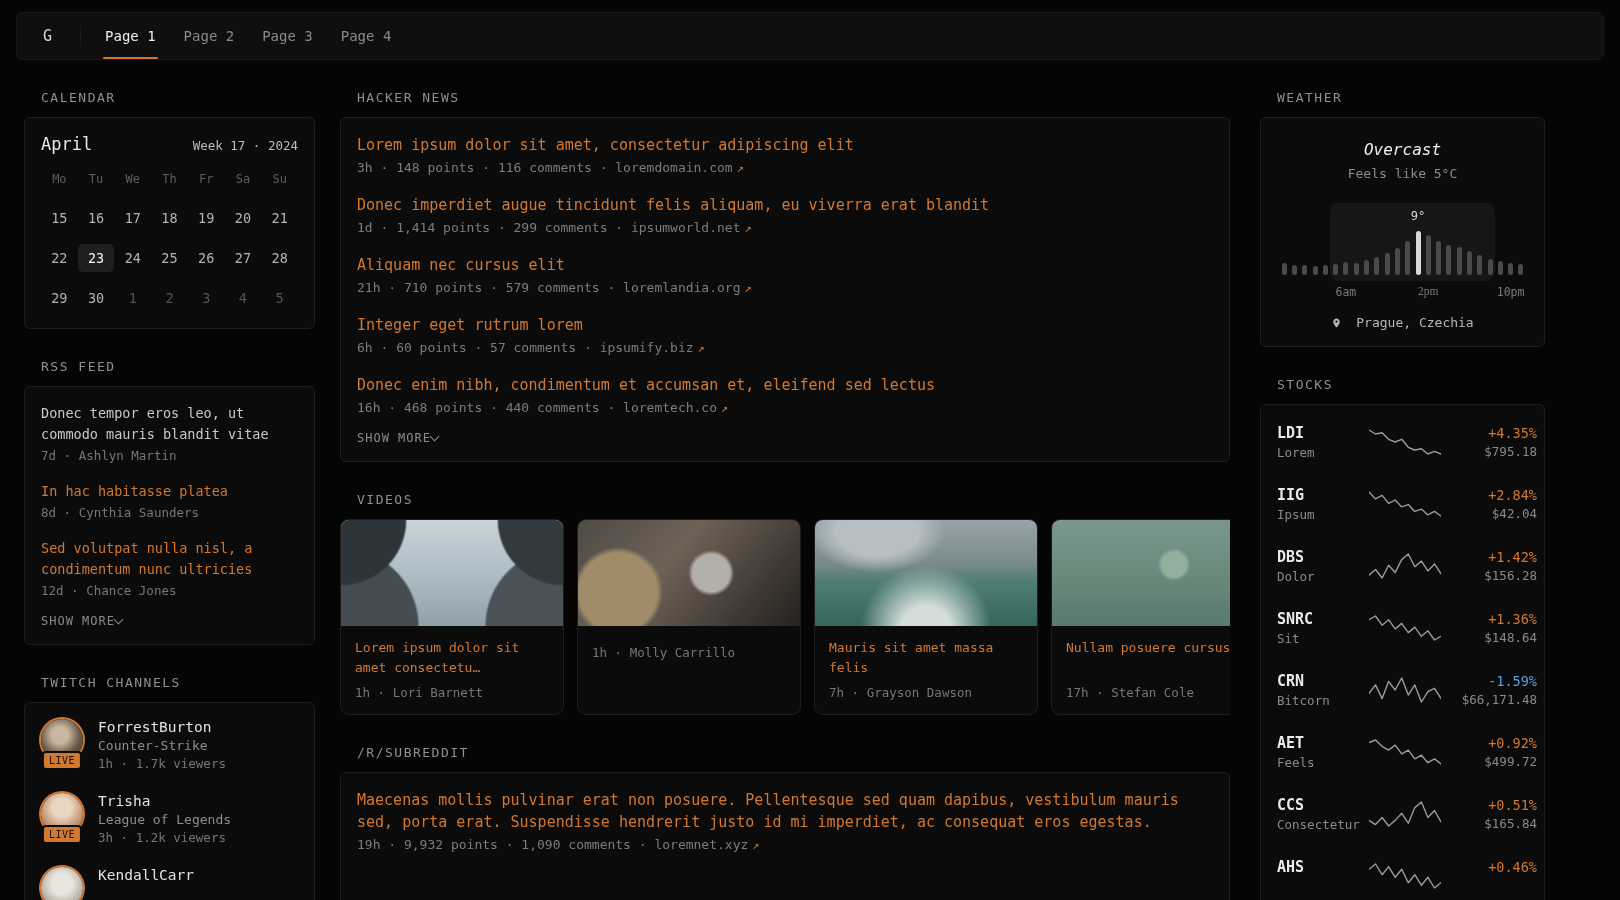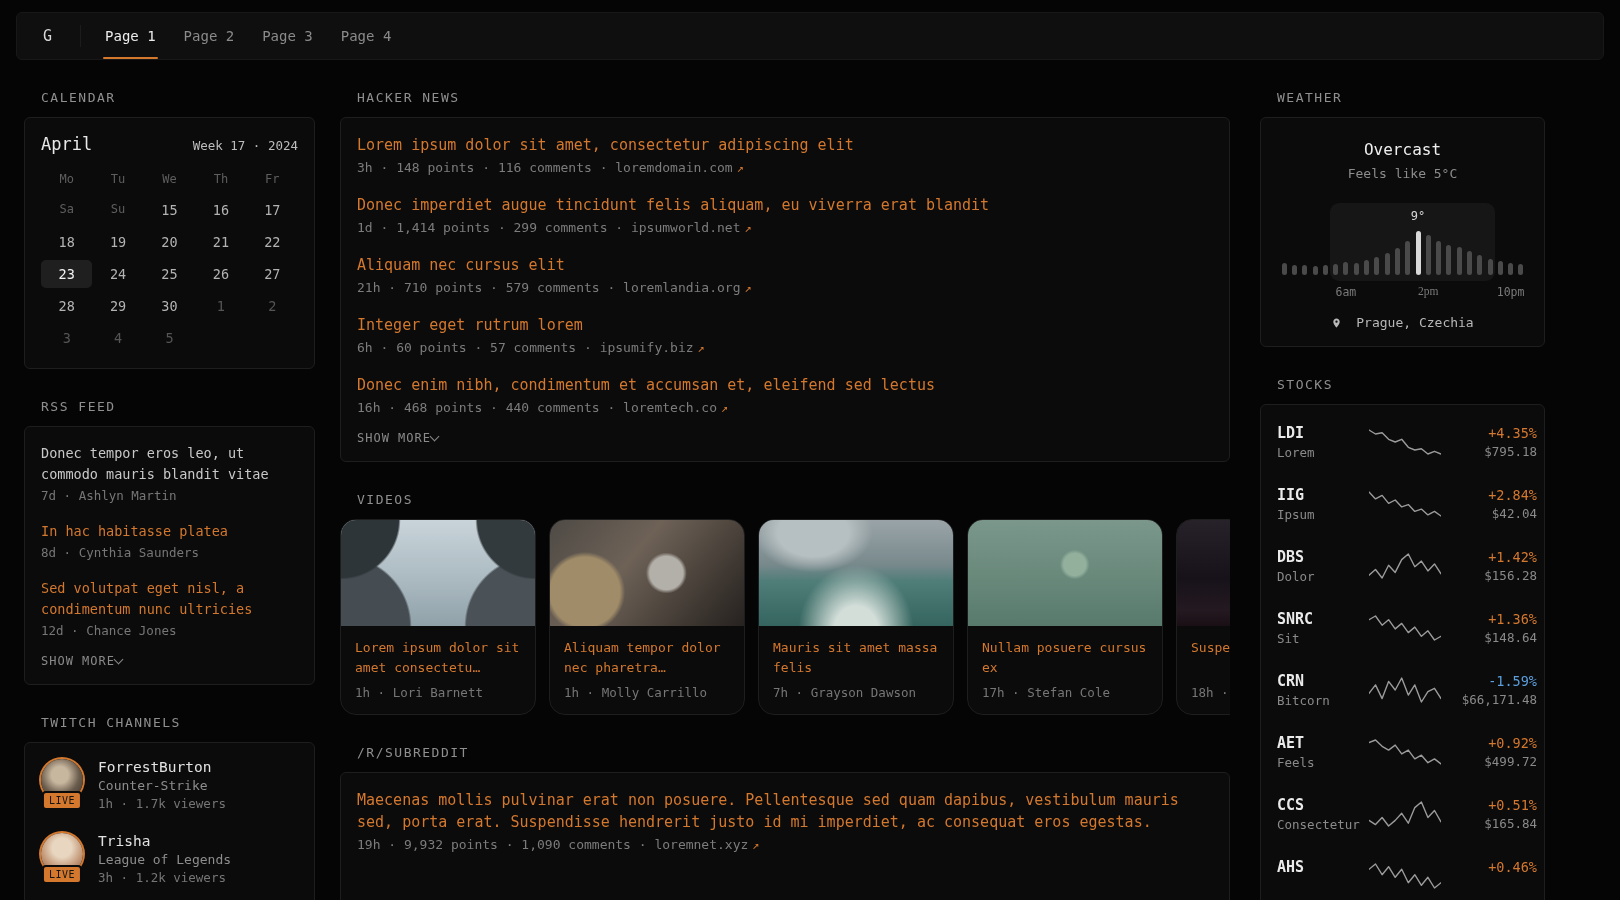--- a/index.html
+++ b/index.html
@@ -66,21 +66,21 @@
   .panel{
     background:var(--panel);
     border:1px solid var(--panel-border);
     border-radius:6px;
     padding:16px;
   }
   
   .cal-head{display:flex;justify-content:space-between;align-items:baseline;margin-bottom:12px;}
   .cal-month{font-size:17px;color:#e8e8e8;}
   .cal-week{font-size:12.5px;color:#bdbdbd;}
-  .cal-grid{display:grid;grid-template-columns:repeat(5,1fr);row-gap:4px;text-align:center;}
+  .cal-grid{display:grid;grid-template-columns:repeat(7,1fr);row-gap:12px;text-align:center;}
   .cal-grid .dow{color:#5e5e5e;font-size:12px;padding:6px 0;}
   .cal-grid .day{color:#b3b3b3;font-size:13.5px;padding:6px 0;border-radius:5px;}
   .cal-grid .day.muted{color:#555;}
   .cal-grid .day.today{background:#1f1f1f;color:#f2f2f2;}
   
   .feed-item + .feed-item{margin-top:18px;}
   .feed-title{color:var(--accent);font-size:13.5px;line-height:21px;cursor:pointer;}
   .feed-title.plain{color:#c9c9c9;}
   .feed-meta{color:#767676;font-size:12.5px;margin-top:3px;}
   .ext-arrow{color:var(--accent);margin-left:4px;font-size:12px;}
@@ -113,23 +113,23 @@
   .tw-name{font-size:14.5px;color:#e2e2e2;}
   .tw-cat{font-size:13px;color:#8d8d8d;margin-top:3px;}
   .tw-meta{font-size:12.5px;color:#767676;margin-top:3px;}
   
   .hn-item + .hn-item{margin-top:19px;}
   .hn-title{color:var(--accent);font-size:15px;line-height:22px;cursor:pointer;}
   .hn-meta{color:#7c7c7c;font-size:13px;margin-top:4px;}
   
   .video-row{display:flex;gap:13px;overflow:hidden;}
   .video-card{
-    width:196px;flex:none;
+    width:224px;flex:none;
     background:var(--panel);border:1px solid var(--panel-border);
-    border-radius:16px;overflow:hidden;cursor:pointer;
+    border-radius:9px;overflow:hidden;cursor:pointer;
   }
   .thumb{height:106px;}
   .thumb-0{background:
     radial-gradient(circle at 0% 0%, #2e3539 0 26%, rgba(0,0,0,0) 27%),
     radial-gradient(circle at 100% 0%, #333a3e 0 26%, rgba(0,0,0,0) 27%),
     radial-gradient(circle at 0% 100%, #454d52 0 31%, rgba(0,0,0,0) 32%),
     radial-gradient(circle at 100% 100%, #4a5257 0 31%, rgba(0,0,0,0) 32%),
     linear-gradient(180deg,#c9d4da,#a9b8bf 60%,#90a1a9);}
   .thumb-1{background:
     radial-gradient(circle at 18% 68%, #a08c68 0 20%, rgba(0,0,0,0) 23%),
@@ -145,21 +145,21 @@
   .thumb-4{background:linear-gradient(180deg,#272129 0%,#17121a 55%,#241920 85%,#190f15 100%);}
   .v-body{padding:12px 14px 14px;}
   .v-title{
     color:var(--accent);font-size:13px;line-height:20px;height:40px;
     display:-webkit-box;-webkit-line-clamp:2;-webkit-box-orient:vertical;overflow:hidden;
   }
   .v-meta{color:#767676;font-size:12.5px;margin-top:7px;white-space:nowrap;}
   .panel-sub{min-height:150px;}
   
   .weather-panel{text-align:center;padding:22px 16px 16px;}
-  .w-cond{font-size:16px;color:#eeeeee;}
+  .w-cond{font-size:16px;color:#eeeeee;font-style:italic;}
   .w-feels{font-size:13px;color:#8d8d8d;margin-top:7px;}
   .w-chart{position:relative;display:flex;align-items:flex-end;height:60px;margin:34px 2px 0;}
   .w-col{flex:1;display:flex;justify-content:center;align-items:flex-end;position:relative;z-index:1;}
   .w-bar{width:5px;border-radius:3px;background:#4a4a4a;}
   .w-bar.now{background:#d9d9d9;}
   .w-daybg{position:absolute;top:-12px;bottom:-6px;background:#161616;border-radius:9px;z-index:0;}
   .w-now-label{position:absolute;transform:translateX(-50%);color:#d9d9d9;font-size:12px;z-index:2;}
   .w-times{position:relative;height:16px;margin:10px 2px 0;}
   .w-times span{position:absolute;transform:translateX(-50%);color:#7a7a7a;font-size:11.5px;}
   .w-loc{margin-top:14px;display:flex;justify-content:center;align-items:center;gap:14px;color:#b8b8b8;font-size:13px;}
@@ -241,21 +241,21 @@
       <div class="panel">
         <div class="feed-item">
           <div class="feed-title plain">Donec tempor eros leo, ut commodo mauris blandit vitae</div>
           <div class="feed-meta">7d · Ashlyn Martin</div>
         </div>
         <div class="feed-item">
           <div class="feed-title">In hac habitasse platea</div>
           <div class="feed-meta">8d · Cynthia Saunders</div>
         </div>
         <div class="feed-item">
-          <div class="feed-title">Sed volutpat eget nisl, a condimentum nunc ultricies</div>
+          <div class="feed-title">Sed volutpat nulla nisl, a condimentum nunc ultricies</div>
           <div class="feed-meta">12d · Chance Jones</div>
         </div>
         <div class="show-more">
           <span>SHOW MORE</span>
           <span class="chev"></span>
         </div>
       </div>
     </section>
 
     <section class="widget">
@@ -330,21 +330,20 @@
         <div class="video-card">
           <div class="thumb thumb-0"></div>
           <div class="v-body">
             <div class="v-title">Lorem ipsum dolor sit amet consectetu…</div>
             <div class="v-meta">1h · Lori Barnett</div>
           </div>
         </div>
         <div class="video-card">
           <div class="thumb thumb-1"></div>
           <div class="v-body">
-            <div class="v-title">Aliquam tempor dolor nec pharetra…</div>
             <div class="v-meta">1h · Molly Carrillo</div>
           </div>
         </div>
         <div class="video-card">
           <div class="thumb thumb-2"></div>
           <div class="v-body">
             <div class="v-title">Mauris sit amet massa felis</div>
             <div class="v-meta">7h · Grayson Dawson</div>
           </div>
         </div>

